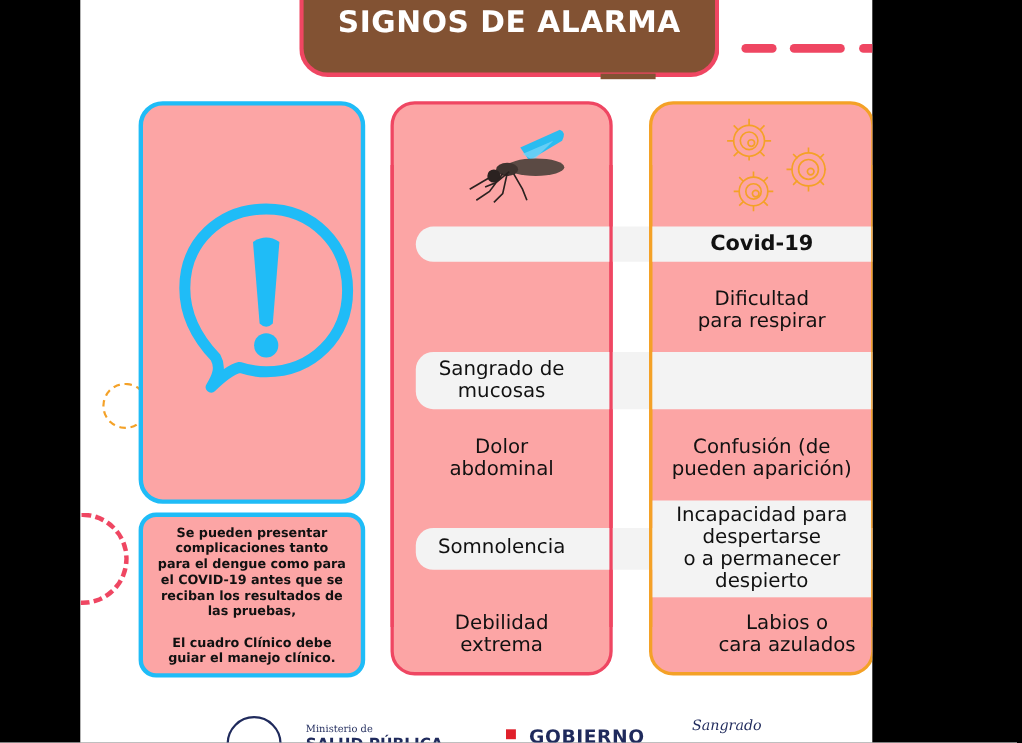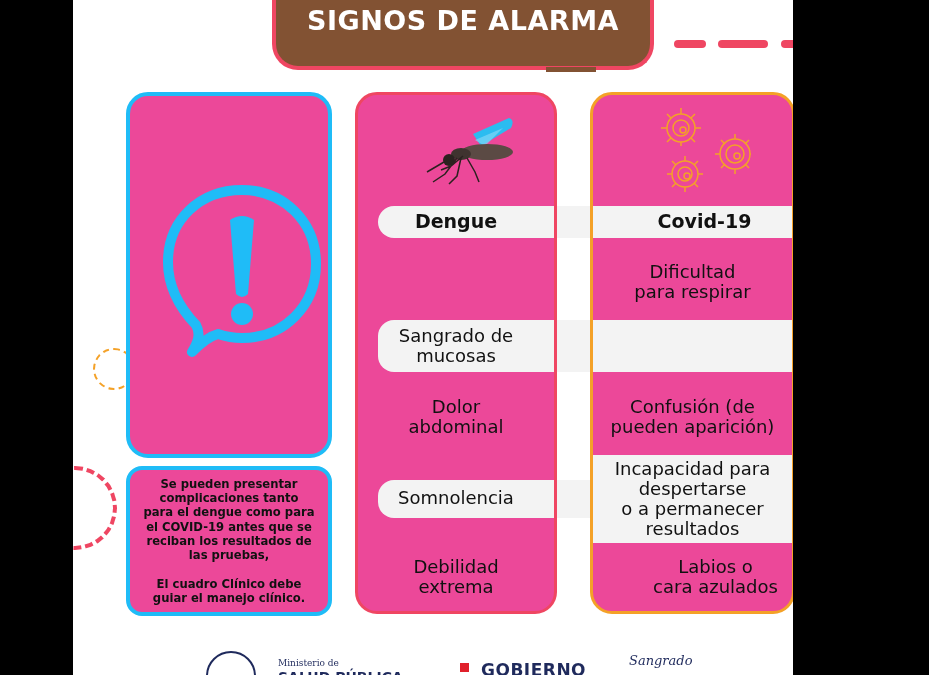--- a/index.html
+++ b/index.html
@@ -14,21 +14,21 @@
   .title-banner {
     position:absolute; left:199px; top:-30px; width:382px; height:100px;
     background:#825233; border:4px solid #ef4662; border-top:none; border-radius:0 0 26px 26px;
     box-sizing:border-box; display:flex; align-items:flex-end; justify-content:center; padding-bottom:30px;
   }
   .title-text {
     color:#fff; font-weight:bold; font-size:27px; letter-spacing:0.5px; font-family:"DejaVu Sans", sans-serif;
   }
   .dash-line { position:absolute; top:40px; height:8px; background:#ef4662; border-radius:5px; }
   
-  .box { position:absolute; box-sizing:border-box; border-radius:22px; background:#ec4899; }
+  .box { position:absolute; box-sizing:border-box; border-radius:22px; background:#fca5a5; }
   .box-alert { left:53px; top:92px; width:206px; height:366px; border:4px solid #1fbcf7; }
   .box-note { left:53px; top:466px; width:206px; height:150px; border:4px solid #1fbcf7; border-radius:16px;
     display:flex; align-items:center; justify-content:center; text-align:center; }
   .note-text { font-weight:bold; font-size:11.6px; line-height:14.2px; color:#111; white-space:pre-line; }
   .box-dengue { left:282px; top:92px; width:202px; height:522px; border:3px solid #ef4662; }
   .box-covid { left:517px; top:92px; width:205px; height:522px; border:3px solid #f4a127; }
   
   .row-bg { position:absolute; left:305px; width:447px; background:#f3f3f3; border-radius:16px; }
   .cell { position:absolute; text-align:center; color:#111; font-size:18px; line-height:20px; white-space:pre-line; }
   .cell.header { font-weight:bold; font-size:19px; }
@@ -113,39 +113,38 @@
         <circle cx="86" cy="52" r="3"></circle>
       <circle cx="34" cy="70" r="13"></circle>
         <circle cx="34" cy="70" r="7"></circle>
         <circle cx="36" cy="72" r="3"></circle>
       <path d="M30 10 V4 M44 24 H50 M16 24 H10 M40 14 L44 10 M20 14 L16 10 M40 34 L44 38 M20 34 L16 38 M30 38 V42"></path>
       <path d="M84 35 V30 M99 50 H104 M69 50 H64 M94 40 L98 36 M74 40 L70 36 M94 60 L98 64 M74 60 L70 64 M84 65 V70"></path>
       <path d="M34 57 V52 M47 70 H52 M21 70 H16 M43 61 L47 57 M25 61 L21 57 M43 79 L47 83 M25 79 L21 83 M34 83 V88"></path>
     </g>
   </svg>
 
-  <div class="cell header col-d" style="top:211px;">Dengue</div>
-  <div class="cell header col-c" style="top:211px;padding-left:12px;">Covid-19</div>
+  <div class="cell header col-c" style="top:211px;">Covid-19</div>
 
   <div class="cell col-d" style="top:326px;">Sangrado de
 mucosas</div>
   <div class="cell col-d" style="top:397px;">Dolor
 abdominal</div>
   <div class="cell col-d" style="top:488px;">Somnolencia</div>
   <div class="cell col-d" style="top:557px;">Debilidad
 extrema</div>
 
   <div class="cell col-c" style="top:262px;">Dificultad
 para respirar</div>
   <div class="cell col-c" style="top:397px;">Confusión (de
 pueden aparición)</div>
   <div class="cell col-c" style="top:459px;">Incapacidad para
 despertarse
 o a permanecer
-resultados</div>
+despierto</div>
   <div class="cell col-c" style="top:557px;padding-left:23px;">Labios o
 cara azulados</div>
 
   <div style="position:absolute;left:133px;top:651px;width:50px;height:50px;border-radius:50%;border:2px solid #1f2a5c;box-sizing:border-box;"></div>
   <div class="footer-text" style="left:205px;top:658px;font-family:'DejaVu Serif',serif;font-size:9px;">Ministerio de</div>
   <div class="footer-text" style="left:205px;top:669px;font-weight:bold;font-size:14px;">SALUD PÚBLICA</div>
   <div style="position:absolute;left:387px;top:663px;width:9px;height:9px;background:#e0202b;"></div>
   <div class="footer-text" style="left:408px;top:660px;font-weight:bold;font-size:17px;letter-spacing:0.5px;">GOBIERNO</div>
   <div class="footer-text" style="left:556px;top:653px;font-family:'DejaVu Serif',serif;font-style:italic;font-size:13px;">Sangrado</div>
 </div>

